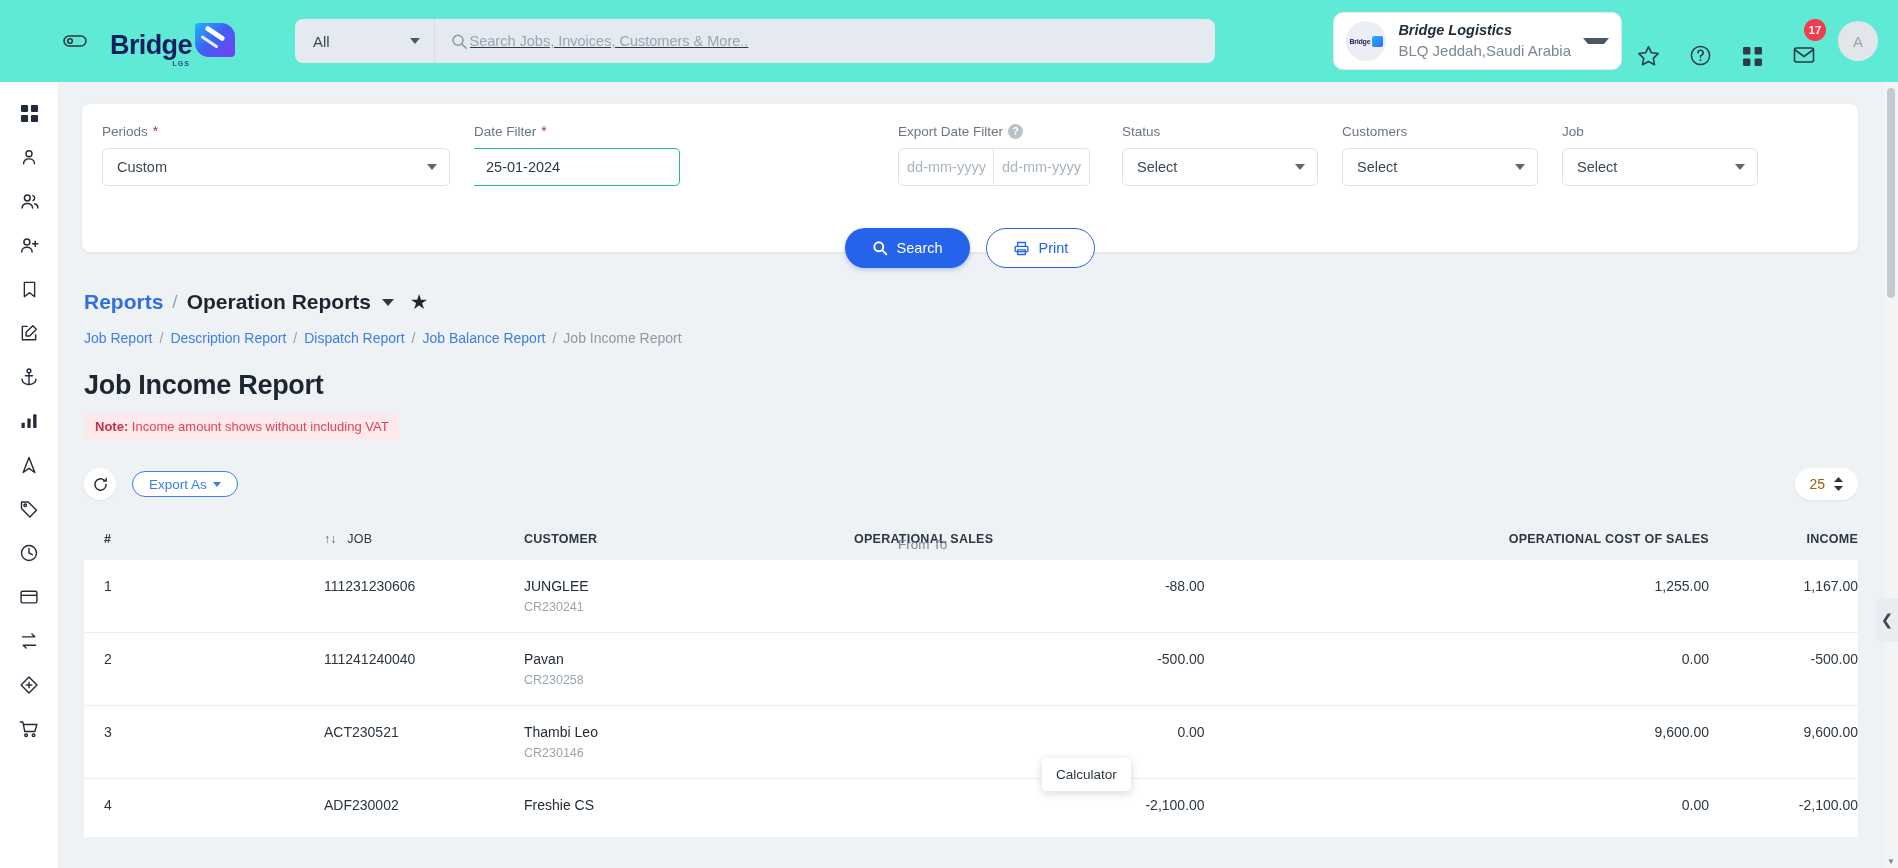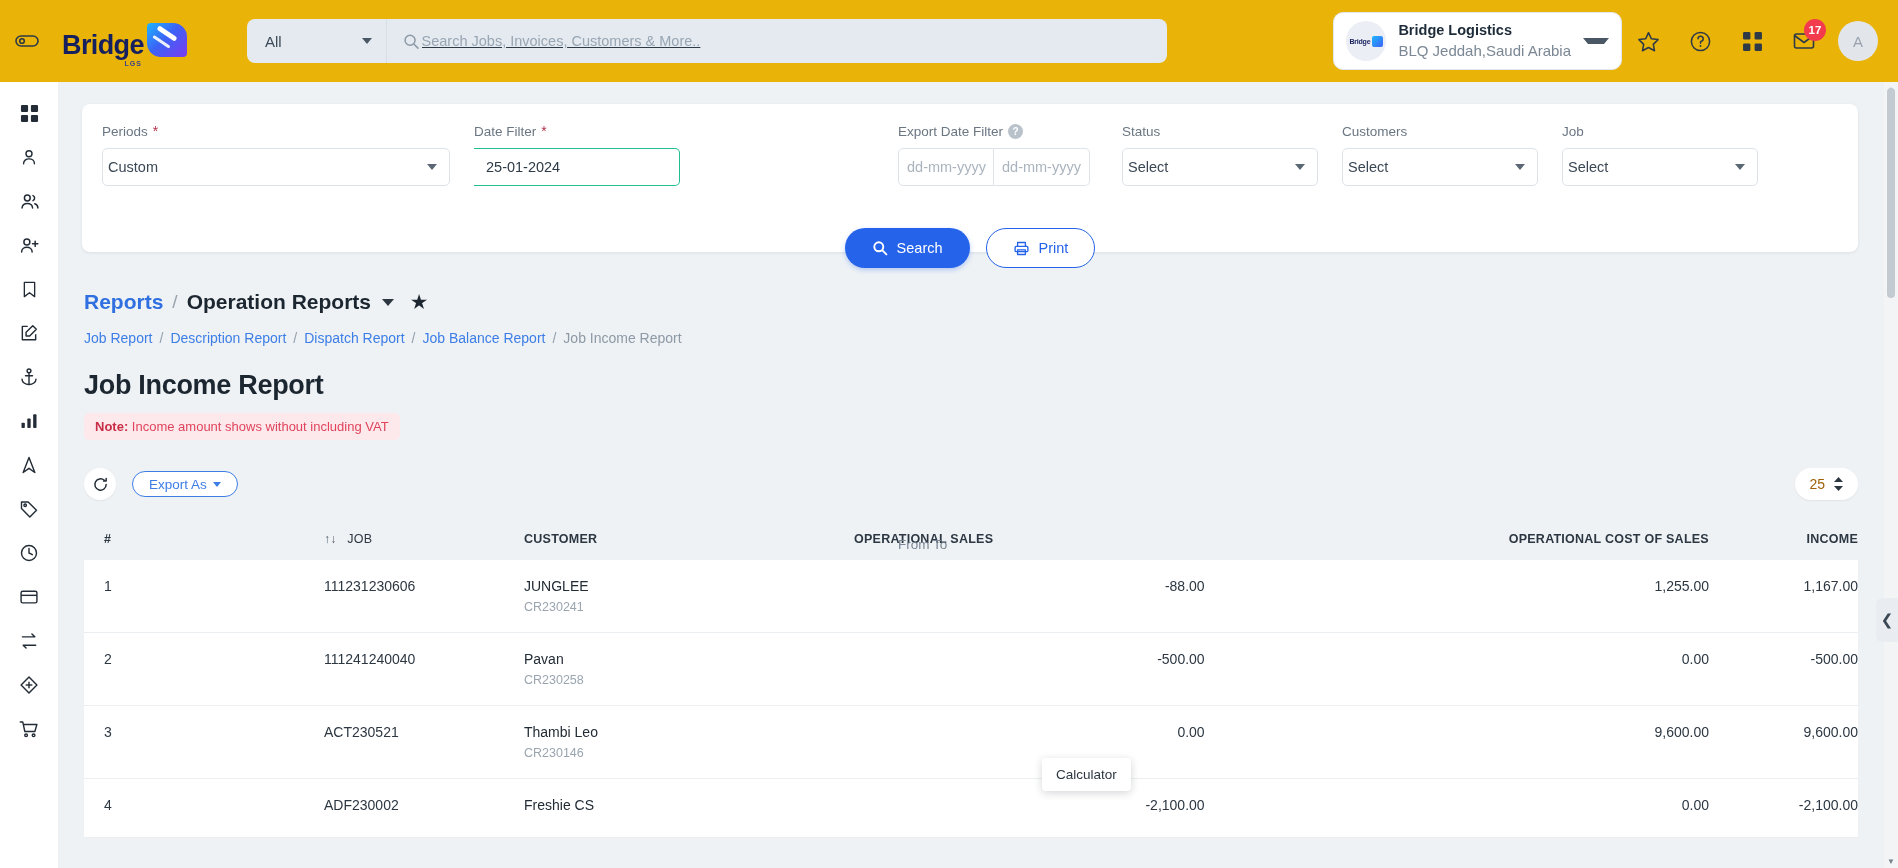--- a/index.html
+++ b/index.html
@@ -8,23 +8,24 @@
     width: 1898px; height: 868px;
     overflow: hidden;
     font-family: "Liberation Sans", sans-serif;
     background: #eef2f5;
     color: #2e3a46;
   }
 
   
   .topbar {
     position: absolute; top: 0; left: 0; right: 0; height: 82px;
-    background: #eab308;
+    background: #5eead4;
     display: flex; align-items: center;
     z-index: 40;
+    padding-left: 48px;
   }
   .menu-toggle {
     width: 30px; height: 20px; margin-left: 12px;
     display: flex; align-items: center; justify-content: center;
     cursor: pointer;
   }
   .brand {
     display: flex; align-items: flex-end; margin-left: 20px;
     cursor: pointer;
   }
@@ -80,25 +81,25 @@
     border: 1px solid #e2e7ed; border-radius: 10px;
     padding: 8px 12px; min-width: 250px; cursor: pointer; background: #fff;
   }
   .orglogo {
     width: 40px; height: 40px; border-radius: 50%; background: #eceef5;
     display: flex; align-items: center; justify-content: center;
     font-size: 7px; font-weight: bold; color: #16205e; letter-spacing: -.2px;
   }
   .orglogo .sq { display:inline-block; width:11px; height:11px; margin-left:2px;
     background: linear-gradient(135deg,#1fb6ff,#3b63f6); border-radius:2px; }
-  .orgname { font-size: 14.5px; font-weight: bold; color: #1d2b39; line-height: 1.35; }
+  .orgname { font-size: 14.5px; font-weight: bold; color: #1d2b39; line-height: 1.35; font-style: italic; }
   .orgsub { font-size: 15px; color: #7b8794; line-height: 1.35; }
   .org-caret { margin-left: auto; padding-left: 16px; }
   .iconbtn {
-    width: 52px; height: 52px; display: flex; align-items: center; justify-content: center;
+    width: 52px; height: 52px; display: flex; align-items: flex-end; justify-content: center;
     cursor: pointer; position: relative; color: #2e3a46;
   }
   .badge {
     position: absolute; top: 4px; right: 4px;
     background: #f23b4c; color: #fff; font-size: 11.5px; font-weight: bold;
     min-width: 22px; height: 22px; border-radius: 11px;
     display: flex; align-items: center; justify-content: center; padding: 0 4px;
   }
   .avatar {
     width: 40px; height: 40px; border-radius: 50%; background: #e2e5ea;
@@ -138,21 +139,21 @@
   }
   .req { color: #b0324a; font-size: 14px; }
   .help-dot {
     width: 15px; height: 15px; border-radius: 50%; background: #b9c2cb; color: #fff;
     font-size: 10px; font-weight: bold; display: flex; align-items: center;
     justify-content: center; cursor: pointer;
   }
   .fselect {
     height: 38px; border: 1px solid #dde3e9; border-radius: 5px;
     display: flex; align-items: center; justify-content: space-between;
-    padding: 0 12px 0 5px; font-size: 14.5px; color: #3a4754;
+    padding: 0 12px 0 14px; font-size: 14.5px; color: #3a4754;
     background: #fff; cursor: pointer;
   }
   .fselect .caret { border-top-color: #5b6874; }
   .dateinputs { display: flex; }
   .dateinputs .di {
     height: 38px; border: 1px solid #21bf8f; display: flex; align-items: center;
     padding: 0 12px; font-size: 14.5px; color: #2d3a47; background: #fff;
     cursor: text;
   }
   .dateinputs .di:first-child { border-radius: 5px 0 0 5px; width: 206px; }

